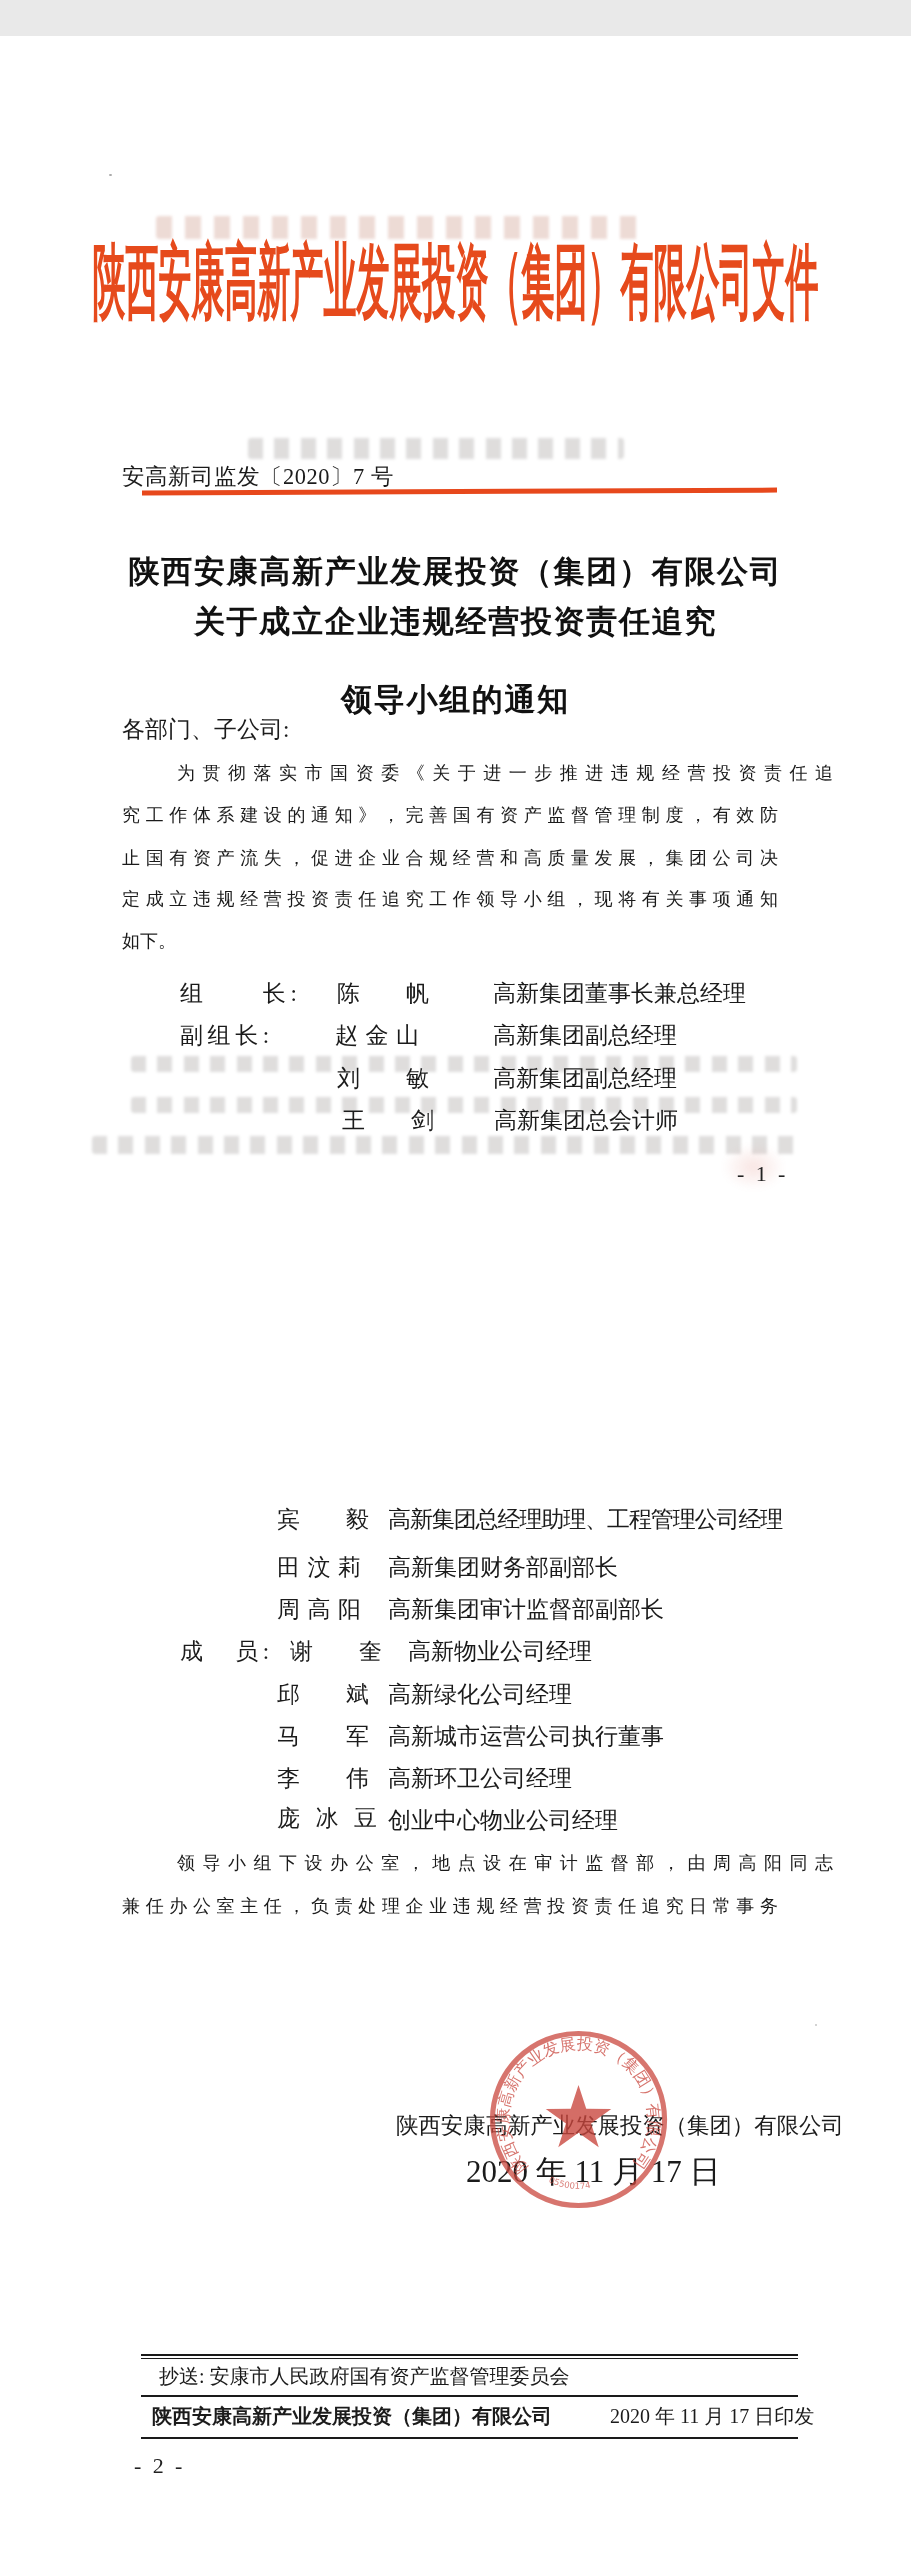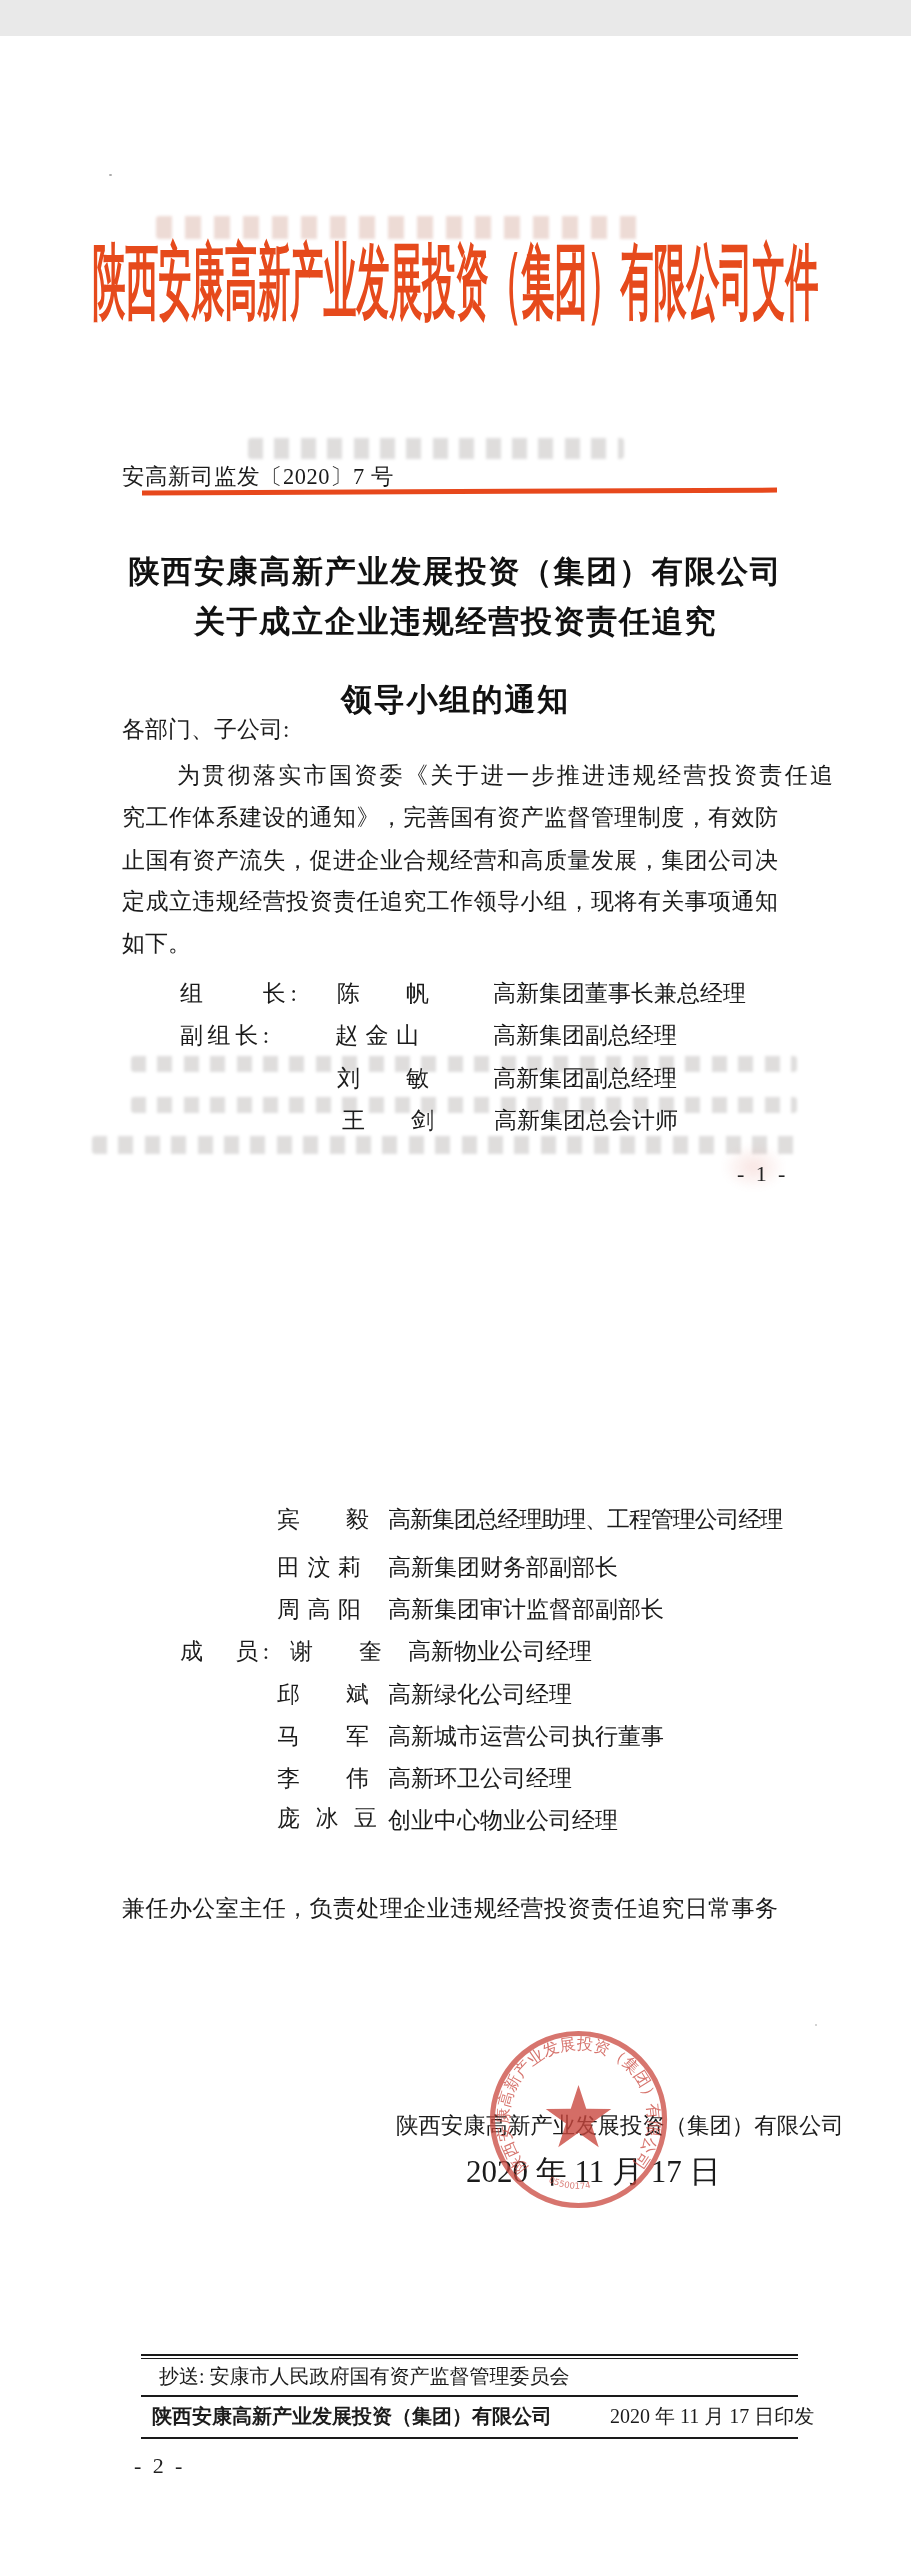--- a/index.html
+++ b/index.html
@@ -9,21 +9,21 @@
   
   .masthead{left:0;top:206px;width:911px;text-align:center;font-size:33px;font-weight:bold;
             transform:scaleY(2.5);transform-origin:top center;letter-spacing:0px;}
   
   .docnum{left:122px;top:430px;width:656px;text-align:left;font-size:22.4px;letter-spacing:0.6px;}
   .redrule{left:142px;top:453px;width:635px;height:4.6px;transform:rotate(-0.25deg);}
   
   .btitle{left:0;width:911px;text-align:center;font-size:31px;font-weight:bold;letter-spacing:1.7px;color:#111;}
   
   .body40{font-size:23px;}
-  .pline{left:122px;width:656px;text-align:justify;text-align-last:justify;font-size:23px;}
+  .pline{left:122px;width:656px;text-align:justify;text-align-last:justify;font-size:18px;}
   .pline.last{text-align-last:left;}
   .indent{padding-left:55px;}
   .ls3{letter-spacing:7.5px;text-align:center;}
   .ls3w{letter-spacing:15.5px;font-family:Liberation Mono, monospace;}
   .lsl{letter-spacing:4.6px;}
   .pgnum{font-size:22px;letter-spacing:2.9px;color:#222;}
   
   .hline{position:absolute;background:#1a1a1a;}
   .foot{font-size:20px;}
   
@@ -102,20 +102,21 @@
 
   <div class="abs body40" style="left:277px;top:1689px">马　　军</div>
   <div class="abs body40" style="left:388px;top:1689px">高新城市运营公司执行董事</div>
 
   <div class="abs body40" style="left:277px;top:1731px">李　　伟</div>
   <div class="abs body40" style="left:388px;top:1731px">高新环卫公司经理</div>
 
   <div class="abs body40 ls3w" style="left:277px;top:1773px">庞冰豆</div>
   <div class="abs body40" style="left:388px;top:1773px">创业中心物业公司经理</div>
 
+  <div class="abs pline indent" style="top:1818px">领导小组下设办公室，地点设在审计监督部，由周高阳同志</div>
   <div class="abs pline" style="top:1861px">兼任办公室主任，负责处理企业违规经营投资责任追究日常事务</div>
 
   <div class="abs" style="left:396px;top:2079px;font-size:22.4px">陕西安康高新产业发展投资（集团）有限公司</div>
   <div class="abs" style="left:466px;top:2120px;font-size:31px">2020 年 11 月 17 日</div>
 
   <div class="sealwrap">
     <svg width="195" height="195" viewBox="-170 -170 340 340">
       <circle cx="0" cy="0" r="150" fill="none" stroke="#c9463d" stroke-width="9" opacity="0.85"></circle>
       <polygon opacity="0.9" fill="#c9463d" points="0,-60 13.5,-18.6 57.1,-18.5 21.9,7.1 35.3,48.5 0,23 -35.3,48.5 -21.9,7.1 -57.1,-18.5 -13.5,-18.6"></polygon>
       <path id="sealArc" d="M -88 84 A 122 122 0 1 1 88 84" fill="none"></path>

